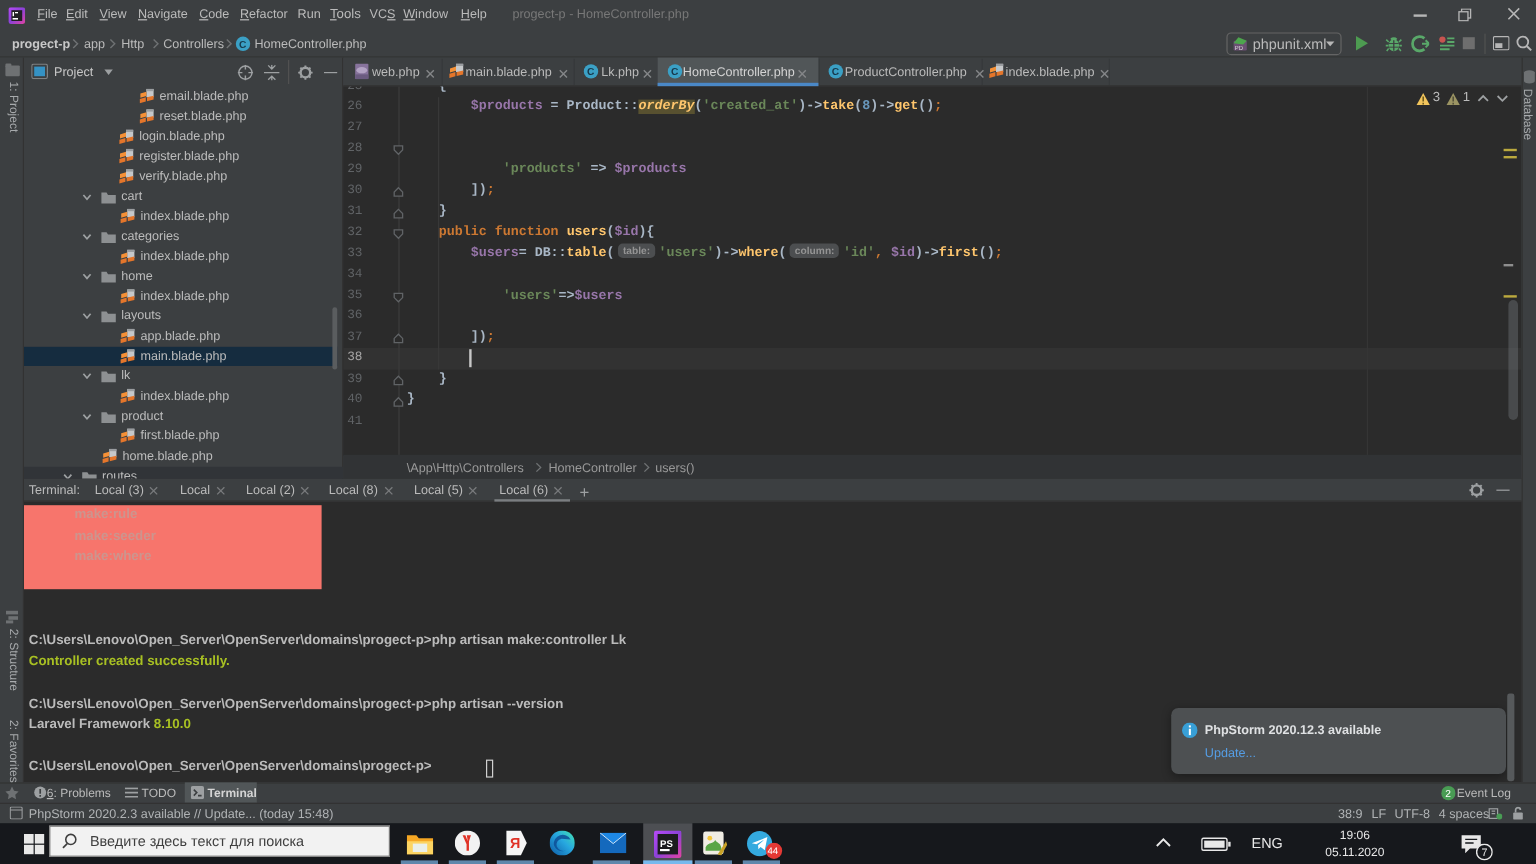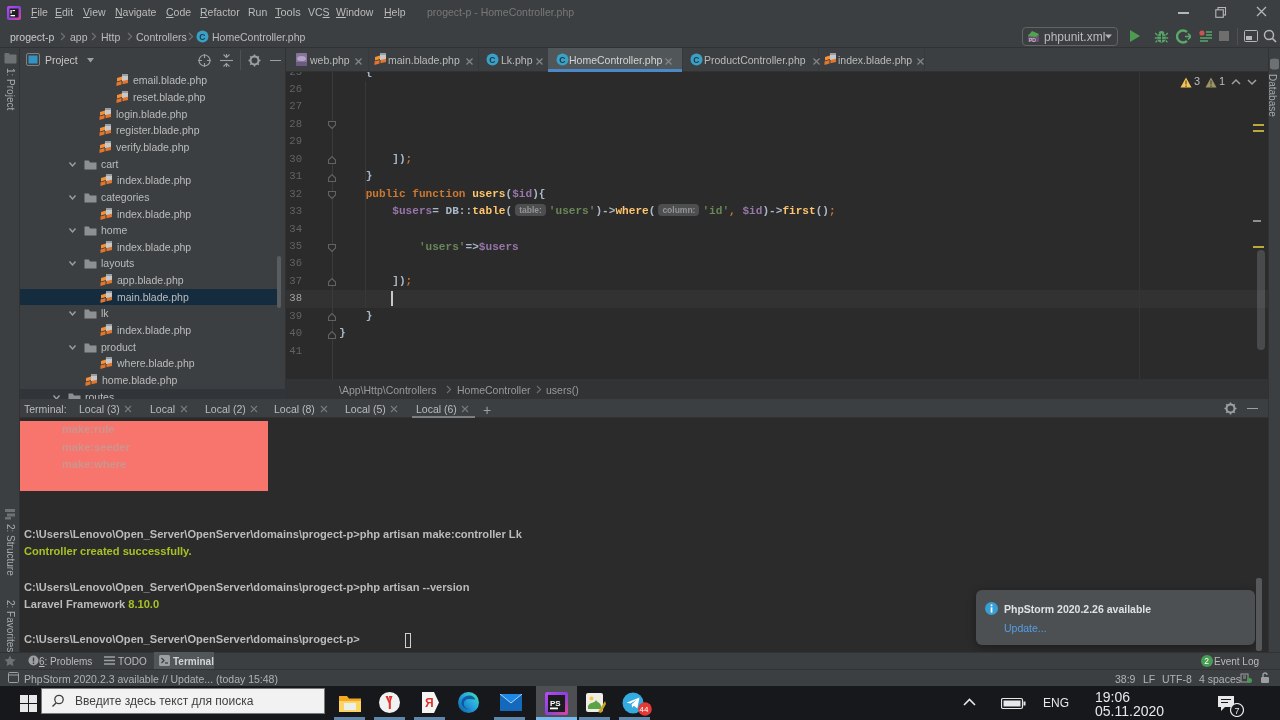--- a/index.html
+++ b/index.html
@@ -43,21 +43,21 @@
 <div class="a" style="left:427px;top:5px;font-size:10.5px;line-height:15px;color:#787878">progect-p - HomeController.php</div>
 <div class="a" style="left:1178px;top:12px;width:11px;height:1.5px;background:#b6b6b6"></div>
 <svg class="a" style="left:1215px;top:7px" width="12" height="11">
     <rect x="3" y="0.5" width="7.5" height="7.5" fill="none" stroke="#b6b6b6" stroke-width="1.1"></rect>
     <rect x="0.8" y="2.8" width="7.5" height="7.5" fill="#3c3f41" stroke="#b6b6b6" stroke-width="1.1"></rect>
   </svg>
 <svg class="a" style="left:1256px;top:6px" width="11" height="11">
     <path d="M1 1 L10 10 M10 1 L1 10" stroke="#b6b6b6" stroke-width="1.3"></path>
   </svg>
 <div class="a" style="left:0;top:25px;width:1280px;height:23px;background:#3c3f41;border-bottom:1px solid #323232"></div>
-<div class="a" style="left:10px;top:30px;font-size:10.5px;line-height:14px;font-weight:normal;color:#c8c8c8">progect-p</div>
+<div class="a" style="left:10px;top:30px;font-size:10.5px;line-height:14px;font-weight:bold;color:#c8c8c8">progect-p</div>
 <div class="a" style="left:70px;top:30px;font-size:10.5px;line-height:14px;font-weight:normal;color:#bbb">app</div>
 <div class="a" style="left:101px;top:30px;font-size:10.5px;line-height:14px;font-weight:normal;color:#bbb">Http</div>
 <div class="a" style="left:136px;top:30px;font-size:10.5px;line-height:14px;font-weight:normal;color:#bbb">Controllers</div>
 <svg class="a" style="left:60px;top:32px" width="6" height="9">
     <path d="M1 1 L4.6 4.5 L1 8" stroke="#6e7173" stroke-width="1.2" fill="none"></path>
   </svg>
 <svg class="a" style="left:91px;top:32px" width="6" height="9">
     <path d="M1 1 L4.6 4.5 L1 8" stroke="#6e7173" stroke-width="1.2" fill="none"></path>
   </svg>
 <svg class="a" style="left:127px;top:32px" width="6" height="9">
@@ -283,21 +283,21 @@
       <path d="M0.5 2.5 L0.5 10.5 L12.5 10.5 L12.5 3.5 L6 3.5 L4.8 1.5 L0.5 1.5 Z" fill="#8d9092"></path>
     </svg>
 <div class="tr" style="left:81px;top:266.7px">product</div>
 <svg class="a" style="left:80px;top:285.34999999999997px" width="13" height="13">
       <rect x="6" y="0" width="6" height="7" fill="#c6c8ca"></rect>
       <rect x="6" y="0" width="6" height="2" fill="#9a9da0"></rect>
       <path d="M1 4 L6 2.5 L6 6 L1 7.5 Z" fill="#f59036"></path>
       <path d="M0.5 8.5 L5.5 7 L5.5 10.5 L0.5 12 Z" fill="#e4762b"></path>
       <path d="M6.5 7 L12 5.7 L12 9 L6.5 10.3 Z" fill="#e4762b"></path>
     </svg>
-<div class="tr" style="left:97px;top:283.3px">where.blade.php</div>
+<div class="tr" style="left:97px;top:283.3px">first.blade.php</div>
 <svg class="a" style="left:65px;top:302.0px" width="13" height="13">
       <rect x="6" y="0" width="6" height="7" fill="#c6c8ca"></rect>
       <rect x="6" y="0" width="6" height="2" fill="#9a9da0"></rect>
       <path d="M1 4 L6 2.5 L6 6 L1 7.5 Z" fill="#f59036"></path>
       <path d="M0.5 8.5 L5.5 7 L5.5 10.5 L0.5 12 Z" fill="#e4762b"></path>
       <path d="M6.5 7 L12 5.7 L12 9 L6.5 10.3 Z" fill="#e4762b"></path>
     </svg>
 <div class="tr" style="left:82px;top:300.0px">home.blade.php</div>
 <div class="a" style="left:0;top:316.6px;width:266px;height:16.65px;background:#313438"></div>
 <svg class="a" style="left:32px;top:320.65px" width="9" height="9">
@@ -413,20 +413,22 @@
 <svg class="a" style="left:41px;top:205.4px" width="10" height="10">
       <path d="M1.5 8.5 L8.5 8.5 L8.5 5 L5 1.5 L1.5 5 Z" fill="#2b2b2b" stroke="#606366" stroke-width="1.1"></path>
     </svg>
 <svg class="a" style="left:41px;top:240.3px" width="10" height="10">
       <path d="M1.5 8.5 L8.5 8.5 L8.5 5 L5 1.5 L1.5 5 Z" fill="#2b2b2b" stroke="#606366" stroke-width="1.1"></path>
     </svg>
 <svg class="a" style="left:41px;top:257.8px" width="10" height="10">
       <path d="M1.5 8.5 L8.5 8.5 L8.5 5 L5 1.5 L1.5 5 Z" fill="#2b2b2b" stroke="#606366" stroke-width="1.1"></path>
     </svg>
 <div class="cl" style="left:53px;top:-8.5px"><span class="pl">    {</span></div>
+<div class="cl" style="left:53px;top:9.0px"><span class="pl">        <span class="var">$products</span> = Product::<span style="background:#585130;color:#ffc66d;font-style:italic">orderBy</span>(<span class="st">'created_at'</span>)-&gt;<span class="fn">take</span>(<span class="nu">8</span>)-&gt;<span class="fn">get</span>()<span class="kw">;</span></span></div>
+<div class="cl" style="left:53px;top:61.3px"><span class="pl">            <span class="st">'products'</span> =&gt; <span class="var">$products</span></span></div>
 <div class="cl" style="left:53px;top:78.8px"><span class="pl">        ])<span class="kw">;</span></span></div>
 <div class="cl" style="left:53px;top:96.2px"><span class="pl">    }</span></div>
 <div class="cl" style="left:53px;top:113.6px"><span class="pl">    <span class="kw">public function</span> <span class="fn">users</span>(<span class="var">$id</span>){</span></div>
 <div class="cl" style="left:53px;top:131.1px"><span class="pl">        <span class="var">$users</span>= DB::<span class="fn">table</span>(</span><span class="pill">table:</span><span class="pl"><span class="st">'users'</span>)-&gt;<span class="fn">where</span>(</span><span class="pill">column:</span><span class="pl"><span class="st">'id'</span><span class="kw">,</span> <span class="var">$id</span>)-&gt;<span class="fn">first</span>()<span class="kw">;</span></span></div>
 <div class="cl" style="left:53px;top:167px"><span class="pl">            <span class="st">'users'</span>=&gt;<span class="var">$users</span></span></div>
 <div class="cl" style="left:53px;top:200.9px"><span class="pl">        ])<span class="kw">;</span></span></div>
 <div class="cl" style="left:53px;top:235.8px"><span class="pl">    }</span></div>
 <div class="cl" style="left:53px;top:253.2px"><span class="pl">}</span></div>
 <div class="a" style="left:105px;top:219.4px;width:1.5px;height:15px;background:#c8c8c8"></div>
 </div>
@@ -512,21 +514,21 @@
 <div class="tl" style="left:24px;top:596.0px">Laravel Framework <span style="color:#a8c023">8.10.0</span></div>
 <div class="tl" style="left:24px;top:631.1px">C:\Users\Lenovo\Open_Server\OpenServer\domains\progect-p&gt;</div>
 <div class="a" style="left:404.5px;top:633px;width:6.5px;height:15px;border:1px solid #d0d0d0"></div>
 <div class="a" style="left:1256px;top:578px;width:6px;height:73px;background:#56595b;border-radius:2px;z-index:5"></div>
 <div class="a" style="left:976px;top:590px;width:279px;height:55px;background:#4d5052;border-radius:6px;box-shadow:0 2px 8px rgba(0,0,0,0.35)"></div>
 <svg class="a" style="left:985px;top:602px" width="13" height="13">
     <circle cx="6.5" cy="6.5" r="6.5" fill="#389fd6"></circle>
     <rect x="5.7" y="2.5" width="1.7" height="1.7" fill="#fff"></rect>
     <rect x="5.7" y="5.3" width="1.7" height="5.3" fill="#fff"></rect>
   </svg>
-<div class="a" style="left:1004px;top:603px;font-size:10.5px;line-height:13px;color:#dfe1e3;font-weight:bold">PhpStorm 2020.2.26 available</div>
+<div class="a" style="left:1004px;top:603px;font-size:10.5px;line-height:13px;color:#dfe1e3;font-weight:bold">PhpStorm 2020.12.3 available</div>
 <div class="a" style="left:1004px;top:622px;font-size:10.5px;line-height:13px;color:#559ee6">Update...</div>
 <div class="a" style="left:0;top:652px;width:1280px;height:17px;background:#3c3f41;border-top:1px solid #323232"></div>
 <svg class="a" style="left:28px;top:655px" width="11" height="11">
     <circle cx="5.5" cy="5.5" r="5" fill="#9da0a2"></circle>
     <path d="M5.5 2.5 L5.5 6.5 M5.5 7.6 L5.5 9" stroke="#3c3f41" stroke-width="1.4"></path>
   </svg>
 <div class="a" style="left:39px;top:656px;font-size:10px;line-height:12px;color:#bbb"><span style="text-decoration:underline">6</span>: Problems</div>
 <svg class="a" style="left:104px;top:656px" width="11" height="10">
     <path d="M0 1 L11 1 M0 4.5 L11 4.5 M0 8 L11 8" stroke="#9da0a2" stroke-width="1.3"></path>
   </svg>
@@ -640,20 +642,20 @@
 <div class="a" style="left:619px;top:717px;width:31px;height:3px;background:#5f87ab"></div>
 <svg class="a" style="left:963px;top:698px" width="13" height="9">
     <path d="M1 7 L6.5 1.5 L12 7" stroke="#e8e8e8" stroke-width="1.6" fill="none"></path>
   </svg>
 <svg class="a" style="left:1001px;top:697px" width="25" height="13">
     <rect x="0.5" y="1.5" width="21" height="10" rx="1.5" fill="none" stroke="#e8e8e8" stroke-width="1.2"></rect>
     <rect x="22.5" y="4.5" width="2" height="4" fill="#e8e8e8"></rect>
     <rect x="2.5" y="3.5" width="17" height="6" fill="#e8e8e8"></rect>
   </svg>
 <div class="a" style="left:1043px;top:696px;font-size:12px;line-height:15px;color:#e8e8e8">ENG</div>
-<div class="a" style="left:1095px;top:690px;width:68px;text-align:left;font-size:14px;line-height:14px;color:#e8e8e8">19:06<br>05.11.2020</div>
+<div class="a" style="left:1095px;top:690px;width:68px;text-align:center;font-size:10px;line-height:14px;color:#e8e8e8">19:06<br>05.11.2020</div>
 <svg class="a" style="left:1217px;top:695px" width="18" height="16">
     <path d="M1 1 L17 1 L17 12 L8 12 L4 16 L4 12 L1 12 Z" fill="#e8e8e8"></path>
     <path d="M4 4.5 L14 4.5 M4 7.5 L11 7.5" stroke="#16181c" stroke-width="1.2"></path>
   </svg>
 <svg class="a" style="left:1230px;top:703px" width="14" height="14">
     <circle cx="7" cy="7" r="6.5" fill="#16181c" stroke="#e8e8e8" stroke-width="1.2"></circle>
     <text x="4.5" y="10.5" font-size="9" fill="#e8e8e8" font-family="Liberation Sans">7</text>
   </svg>
 </body></html>

